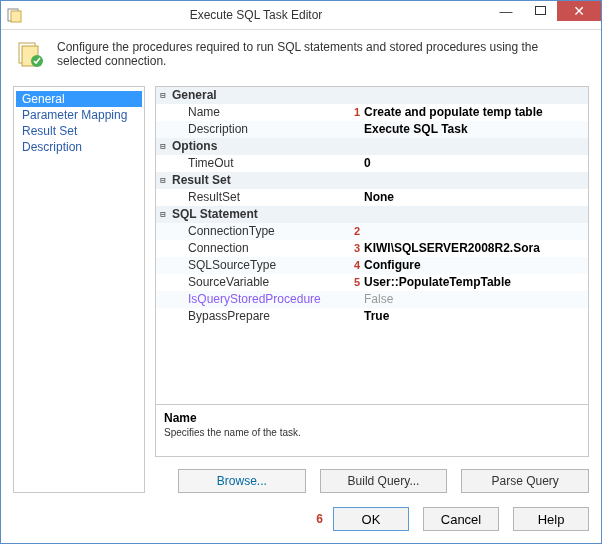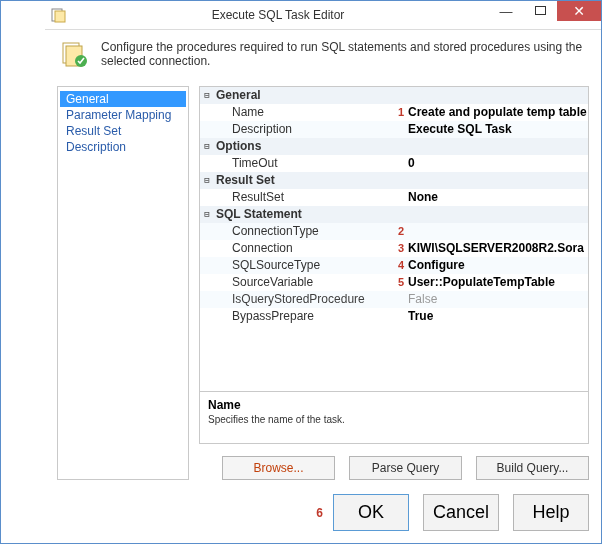--- a/index.html
+++ b/index.html
@@ -11,21 +11,20 @@
     color: #000;
   }
   .window {
     width: 602px;
     height: 544px;
     border: 1px solid #5a8ecb;
     box-sizing: border-box;
     display: flex;
     flex-direction: column;
     background: #fff;
-    padding-left: 44px;
   }
   .titlebar {
     height: 28px;
     background: #fff;
     border-bottom: 1px solid #dcdcdc;
     display: flex;
     align-items: center;
     position: relative;
   }
   .titlebar-icon {
@@ -157,21 +156,21 @@
     color: #000;
     white-space: nowrap;
     overflow: hidden;
     padding-left: 2px;
   }
   .pg-value.disabled {
     color: #9a9a9a;
     font-weight: normal;
   }
   .pg-label.disabled {
-    color: #404040;
+    color: #8b5cf6;
   }
   .desc-panel {
     border: 1px solid #c9c9c9;
     border-top: none;
     padding: 6px 8px 18px 8px;
     background: #fff;
   }
   .desc-panel .dp-title {
     font-weight: bold;
     font-size: 12px;
@@ -190,41 +189,41 @@
   .mid-buttons button {
     flex: 1;
     height: 24px;
     font-size: 12px;
     border: 1px solid #b5b5b5;
     background: #f3f3f3;
     color: #333;
     font-family: inherit;
   }
   .mid-buttons button:disabled {
-    color: #c2410c;
+    color: #0369a1;
     background: #f5f5f5;
     margin-left: 23px;
   }
   .bottom-buttons {
     display: flex;
     justify-content: flex-end;
     align-items: center;
     gap: 14px;
     padding: 14px 12px 12px 12px;
   }
   .bottom-buttons .marker {
     color: #c0392b;
     font-weight: bold;
     font-size: 12px;
     margin-right: -4px;
   }
   .bottom-buttons button {
     width: 76px;
-    height: 37px;
-    font-size: 18px;
+    height: 24px;
+    font-size: 13px;
     border: 1px solid #b5b5b5;
     background: #f3f3f3;
     font-family: inherit;
   }
   .bottom-buttons button.primary {
     border: 1px solid #5a9bd5;
   }
 </style>
 </head>
 <body>
@@ -359,22 +358,22 @@
           </div>
         </div>
 
       <div class="desc-panel">
         <div class="dp-title">Name</div>
         <div class="dp-text">Specifies the name of the task.</div>
       </div>
 
       <div class="mid-buttons">
         <button disabled="">Browse...</button>
+        <button>Build Query...</button>
         <button>Parse Query</button>
-        <button>Build Query...</button>
       </div>
 
     </div>
   </div>
 
   <div class="bottom-buttons">
     <span class="marker">6</span>
     <button class="primary">OK</button>
     <button>Cancel</button>
     <button>Help</button>

